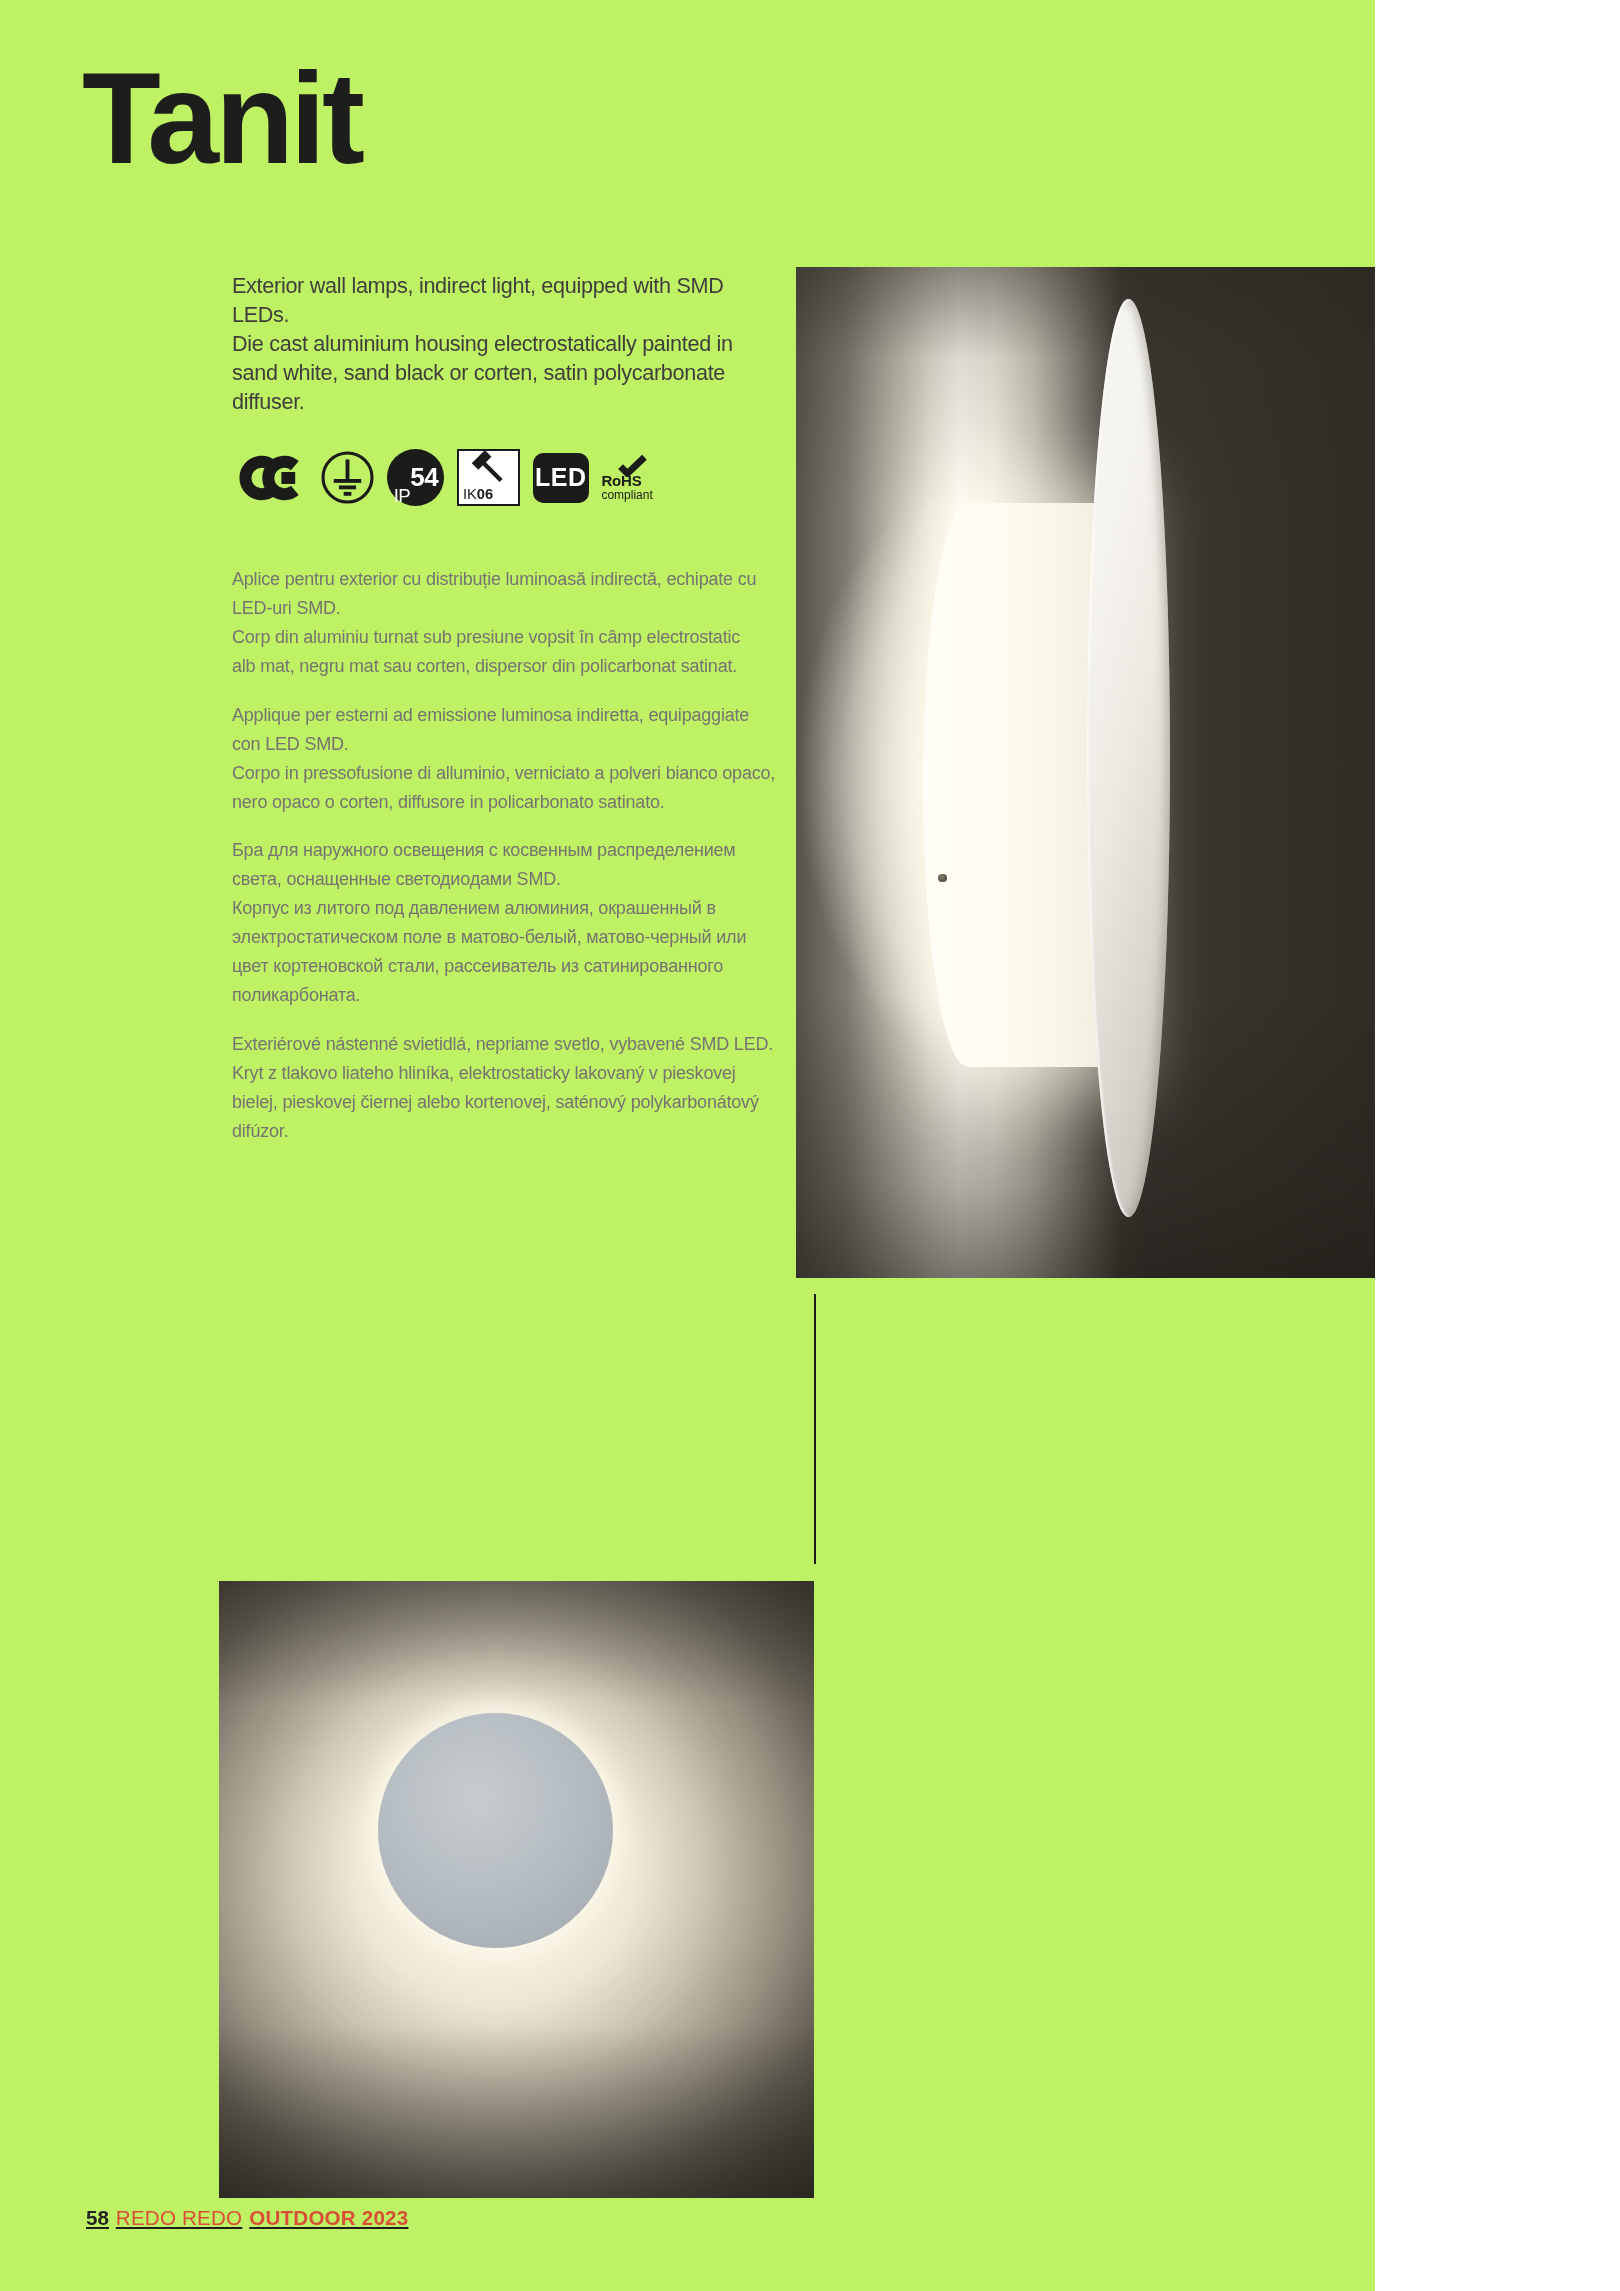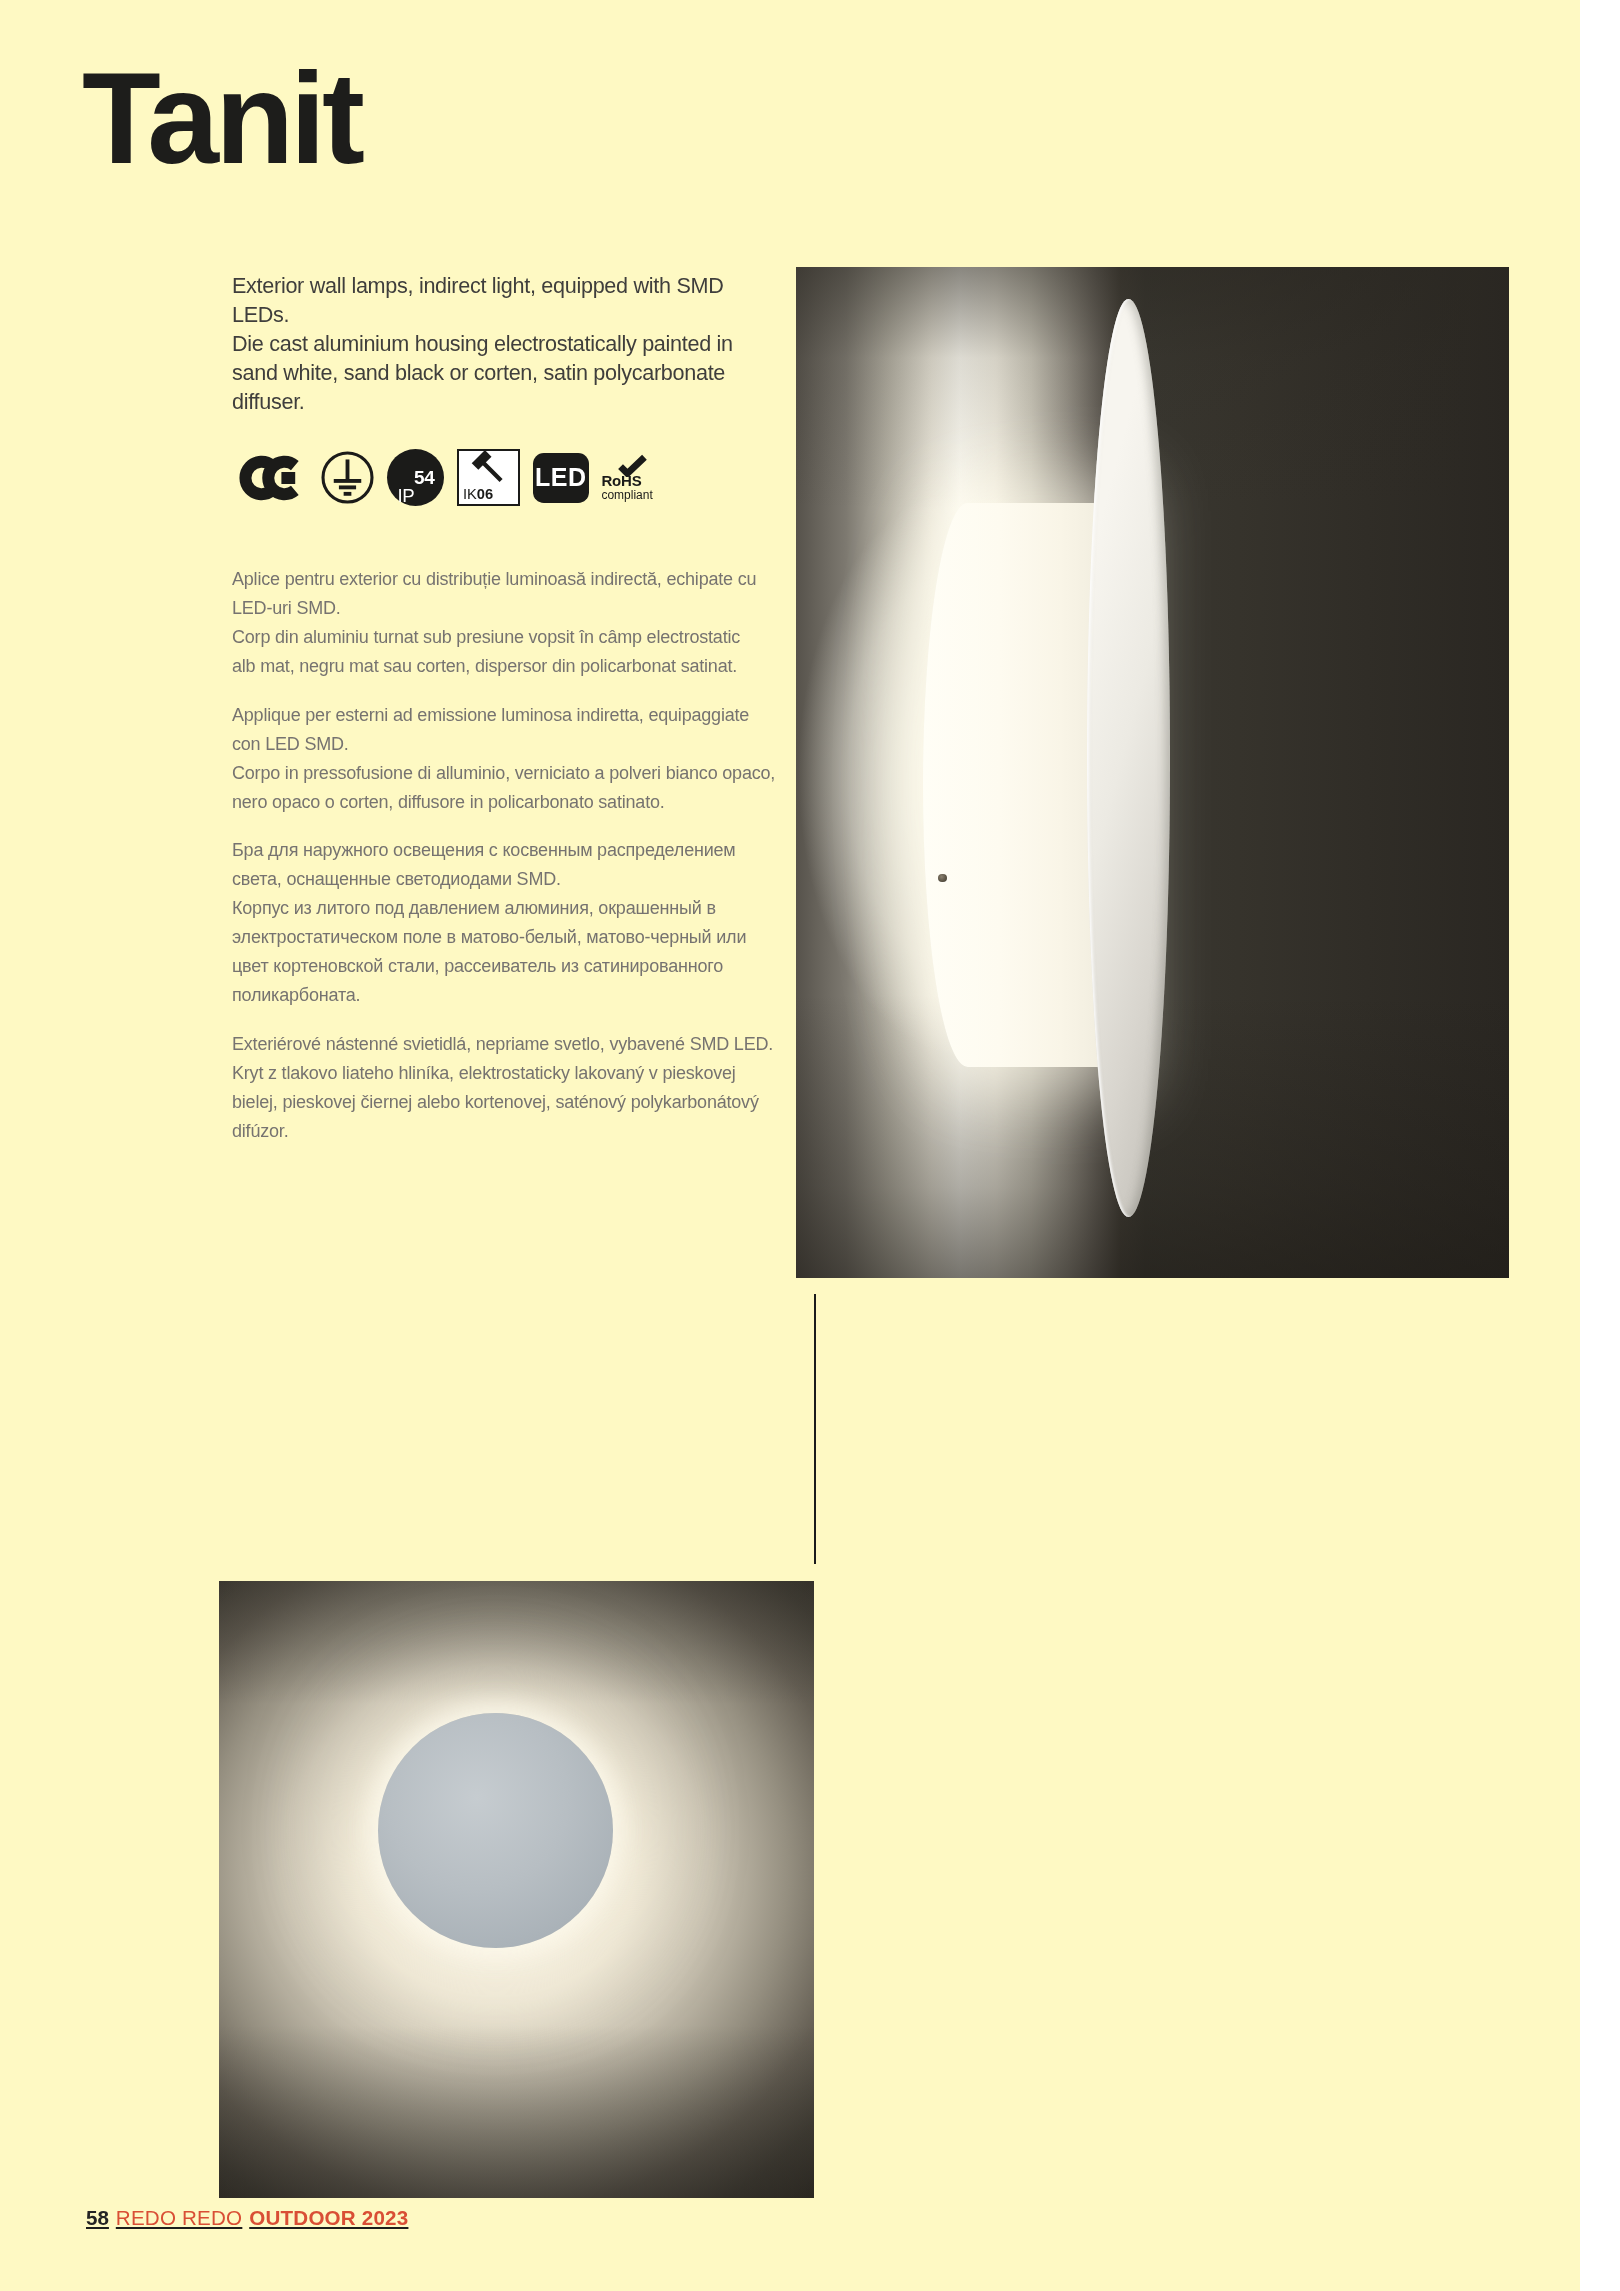--- a/index.html
+++ b/index.html
@@ -1,32 +1,32 @@
 <!DOCTYPE html>
 <html><head>
 <meta charset="utf-8">
 <style>
   html,body{margin:0;padding:0;background:#ffffff;}
-  .page{position:relative;width:1580px;height:2292px;background:#fef9c3;overflow:hidden;
+  .page{position:relative;width:1375px;height:2292px;background:#bef264;overflow:hidden;
         font-family:"Liberation Sans","DejaVu Sans",sans-serif;color:#1d1d1b;}
 
   .title{position:absolute;left:82px;top:54px;margin:0;font-size:129px;line-height:1;
          font-weight:700;letter-spacing:-3.9px;color:#1d1d1b;}
 
   .intro{position:absolute;left:232px;top:271px;width:627px;white-space:pre-line;
          font-size:21.6px;line-height:29px;letter-spacing:-0.3px;color:#3f3e3c;}
 
   
   .badges{position:absolute;left:239px;top:447px;height:61px;display:flex;align-items:center;gap:12.7px;}
   .badge-ce svg{display:block;}
   .badge-earth svg{display:block;}
   .badge-ip{width:57px;height:57px;border-radius:50%;background:#1b1b19;color:#fff;
             display:flex;align-items:center;justify-content:center;}
   .badge-ip .thin{font-size:18.6px;font-weight:400;letter-spacing:-0.5px;margin-top:36px;}
-  .badge-ip .bold{font-size:19px;font-weight:700;letter-spacing:-0.5px;}
+  .badge-ip .bold{font-size:26px;font-weight:700;letter-spacing:-0.5px;}
   .badge-ik{position:relative;width:59px;height:53px;border:2.9px solid #1b1b19;background:#fff;}
   .badge-ik svg{position:absolute;top:0px;left:9.8px;}
   .badge-ik .ik-label{position:absolute;left:3.9px;bottom:2px;font-size:14.7px;color:#1b1b19;}
   .badge-ik .thin{font-weight:400;}
   .badge-ik .bold{font-weight:700;}
   .badge-led{width:56px;height:50px;border-radius:10.8px;background:#1b1b19;color:#fff;
              display:flex;align-items:center;justify-content:center;
              font-size:25px;font-weight:700;letter-spacing:0.5px;}
   .badge-rohs{width:59px;display:flex;flex-direction:column;align-items:flex-start;color:#1b1b19;}
   .badge-rohs svg{display:block;margin-left:16.7px;margin-bottom:-3.9px;}

